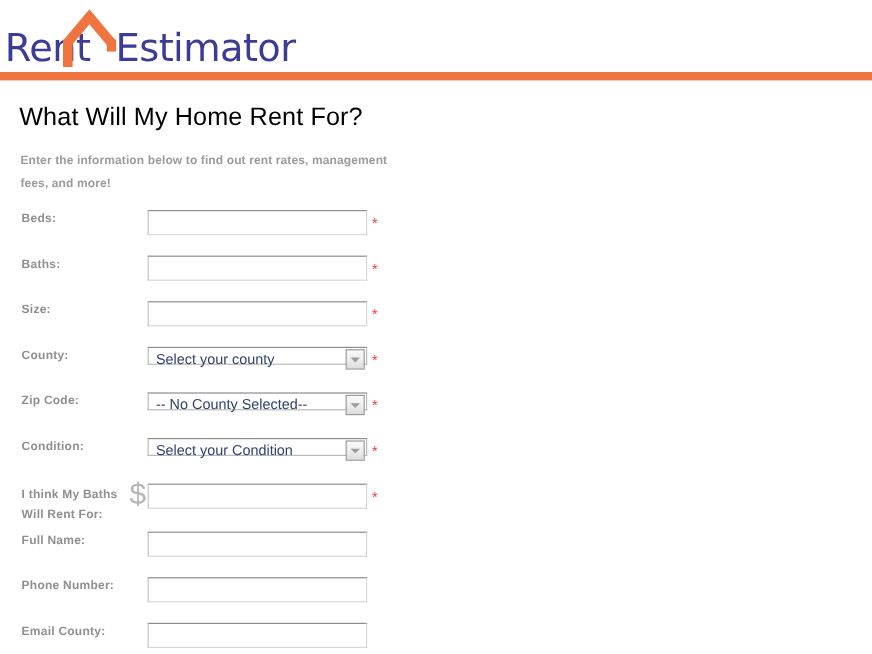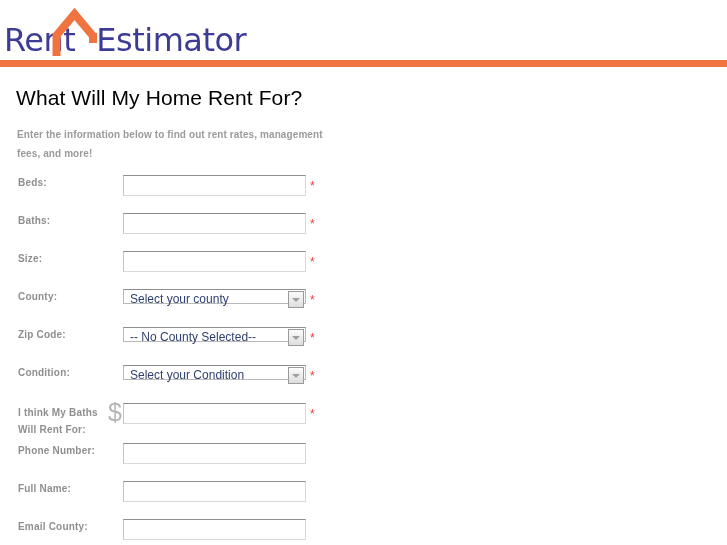--- a/index.html
+++ b/index.html
@@ -273,28 +273,28 @@
     <div class="row row-tall">
       <div class="f-label two-line">I think My Baths Will Rent For:</div>
       <span class="dollar">$</span>
       <div class="f-control">
         <input class="txt" type="text" style="">
       </div>
       <span class="req">*</span>
     </div>
 
     <div class="row">
+      <div class="f-label">Full Name:</div>
+      <div class="f-control">
+        <input class="txt" type="text" style="">
+      </div>
+    </div>
+
+    <div class="row">
       <div class="f-label">Phone Number:</div>
-      <div class="f-control">
-        <input class="txt" type="text" style="">
-      </div>
-    </div>
-
-    <div class="row">
-      <div class="f-label">Full Name:</div>
       <div class="f-control">
         <input class="txt" type="text" style="">
       </div>
     </div>
 
     <div class="row">
       <div class="f-label">Email County:</div>
       <div class="f-control">
         <input class="txt" type="text" style="">
       </div>

